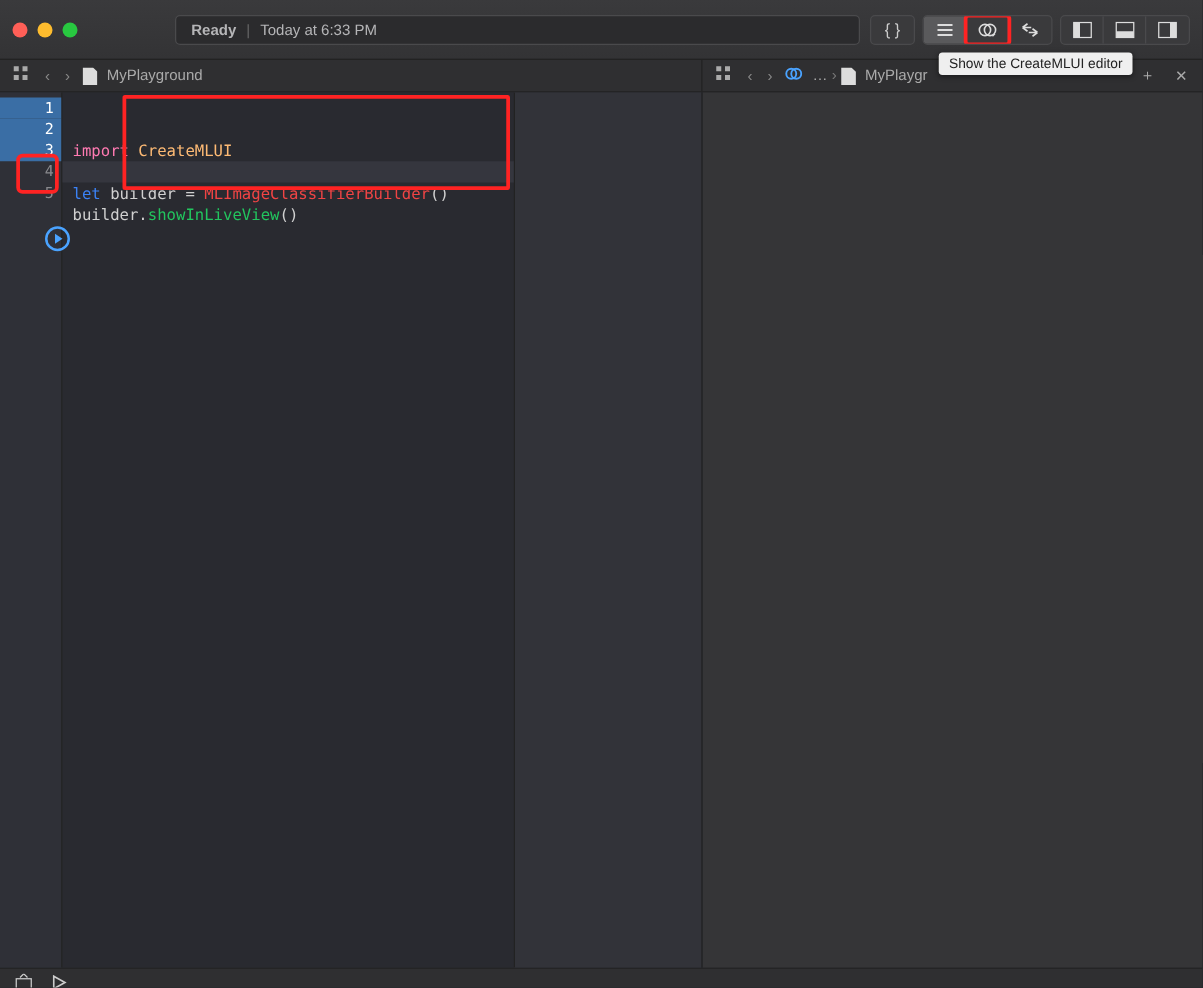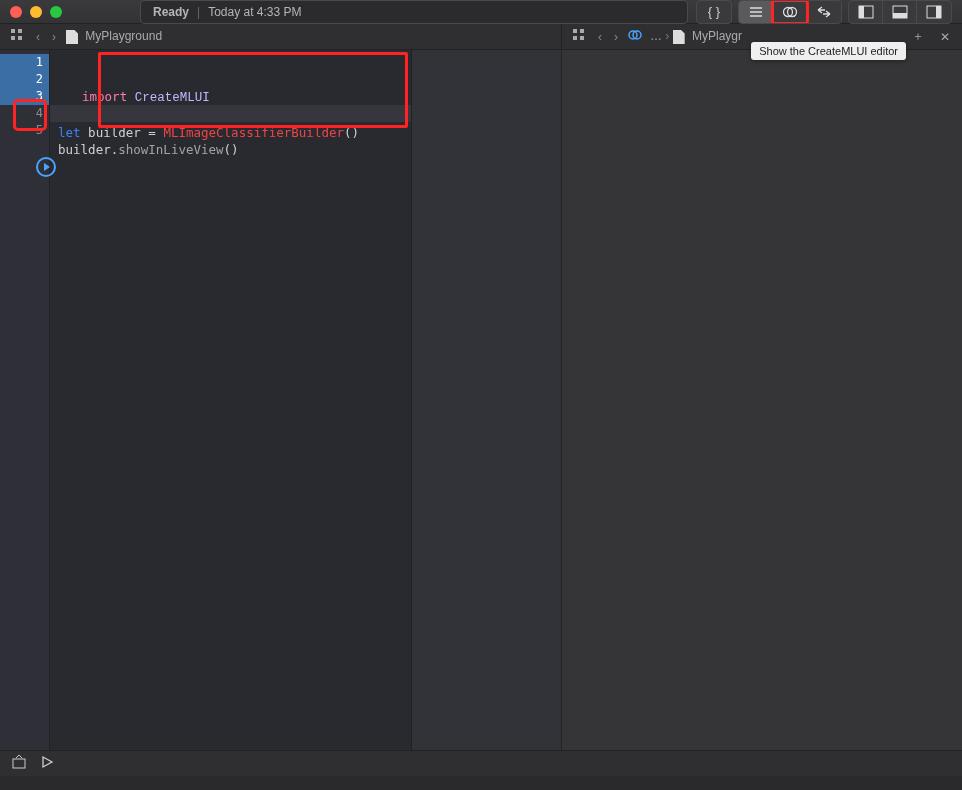--- a/index.html
+++ b/index.html
@@ -8,21 +8,21 @@
     height: 790px;
     background: #2a2a2c;
     font-family: -apple-system, "SF Pro Text", "Helvetica Neue", sans-serif;
     font-size: 13px;
     color: #ccc;
     overflow: hidden;
     position: relative;
   }
   
   .titlebar {
-    height: 24px;
+    height: 48px;
     background: linear-gradient(#3a3a3c, #333335);
     border-bottom: 1px solid #222;
     display: flex;
     align-items: center;
     padding: 0 10px;
     gap: 8px;
   }
   .traffic-lights { display: flex; gap: 8px; margin-right: 12px; }
   .tl { width: 12px; height: 12px; border-radius: 50%; }
   .tl.red { background: #ff5f57; }
@@ -167,26 +167,26 @@
     width: 310px;
     height: 76px;
     border: 3px solid #ff2323;
     border-radius: 2px;
     pointer-events: none;
   }
   .code .line-active-bg {
     position:absolute; left:0; right:0; top: calc(4px + 17px*3); height:17px;
     background: #35363e;
   }
-  .tok-keyword { color: #ff7ab2; margin-left: 24px; }
-  .tok-module  { color: #c4b5fd; font-family: Liberation Mono, monospace; }
+  .tok-keyword { color: #ff7ab2; }
+  .tok-module  { color: #fdba74; }
   .tok-let     { color: #3b82f6; }
   .tok-var     { color: #d0d0d0; }
   .tok-type    { color: #ef4444; }
-  .tok-method  { color: #a3a3a3; }
+  .tok-method  { color: #22c55e; }
   .tok-punct   { color: #d0d0d0; }
   
   .results-strip {
     width: 150px;
     background: #323339;
     border-left: 1px solid #222;
   }
   
   .debugbar {
     height: 26px;
@@ -206,21 +206,21 @@
     <div class="tl red"></div>
     <div class="tl yellow"></div>
     <div class="tl green"></div>
   </div>
 
   <div style="width:50px"></div>
 
   <div class="status-pill">
     <strong>Ready</strong>
     <span class="divider">|</span>
-    <span>Today at 4:33 PM</span>
+    <span>Today at 6:33 PM</span>
   </div>
 
   <div class="toolbar-right">
 
     <div class="seg-group">
       <div class="seg-btn">
         <span>{ }</span>
       </div>
     </div>
 

